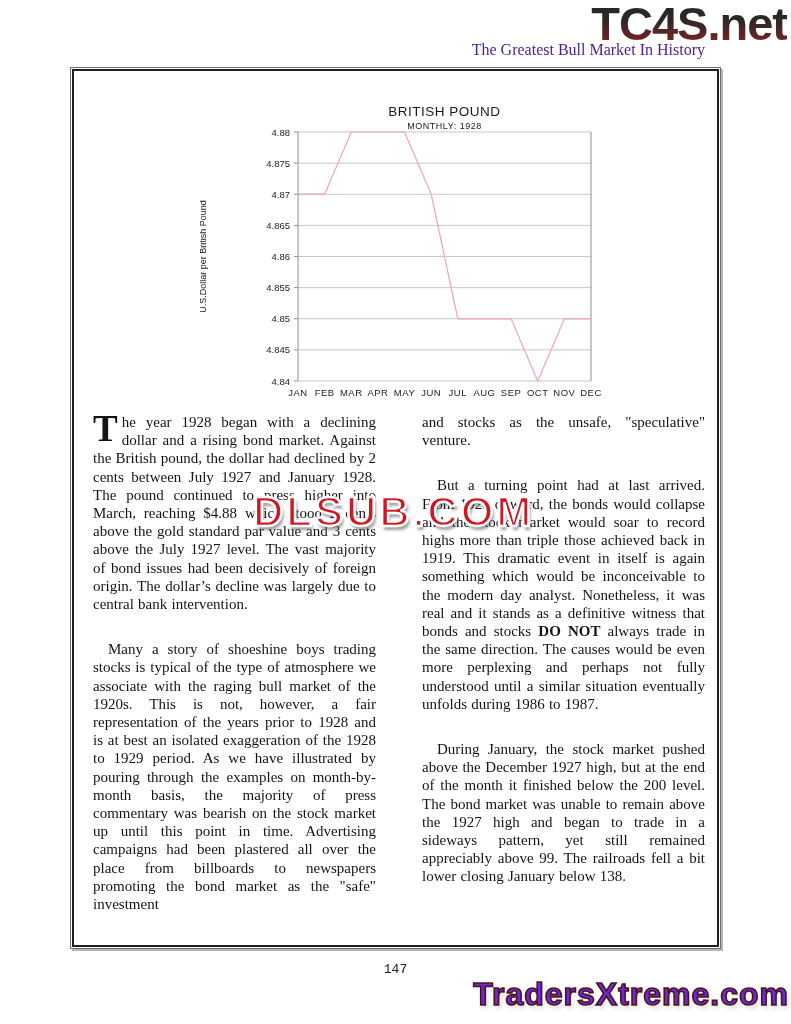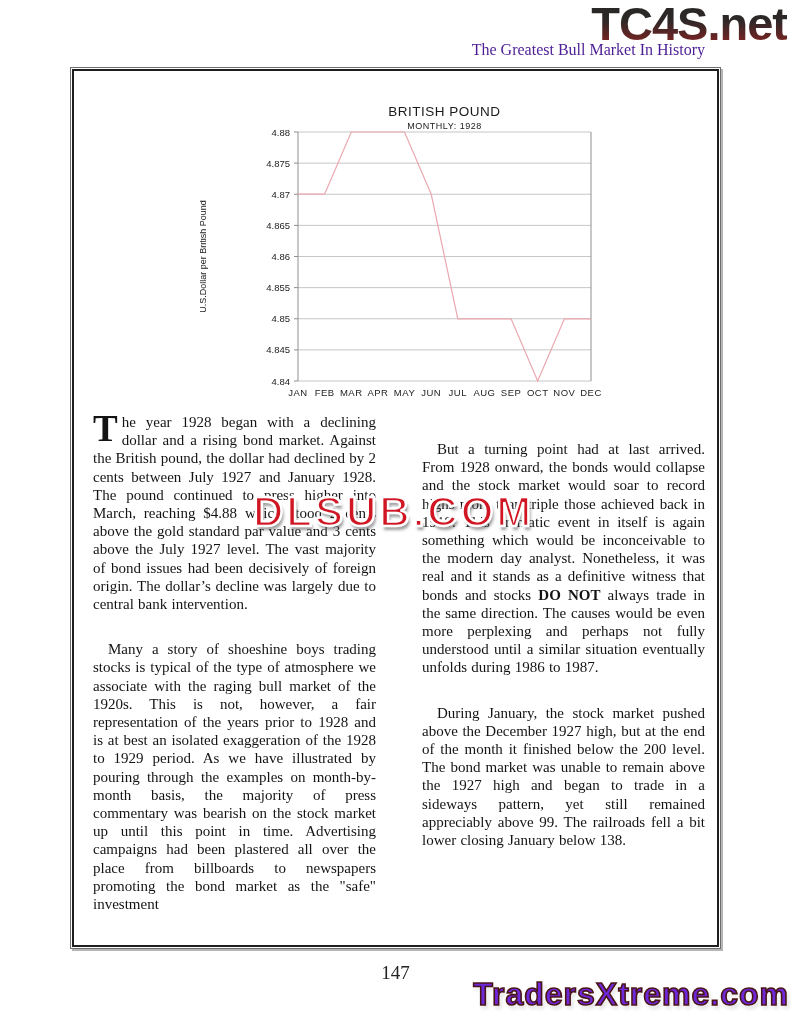--- a/index.html
+++ b/index.html
@@ -54,21 +54,21 @@
   .watermark{
     position:absolute;left:253px;top:488px;z-index:30;
     font-family:"Liberation Sans",sans-serif;font-weight:900;
     font-size:42px;letter-spacing:3px;color:#cf1622;
     -webkit-text-stroke:2.5px #ffffff;
     text-shadow:2px 4px 3px rgba(80,80,80,0.55),0 0 2px #ffffff;
     white-space:nowrap;
   }
   .page-number{
     position:absolute;left:70px;top:962px;width:651px;text-align:center;
-    font-family:Liberation Serif, serif;font-size:19px;color:#222;
+    font-family:Liberation Mono, monospace;font-size:13px;color:#222;
   }
   .footer-logo{
     position:absolute;right:2px;top:976px;z-index:30;
     font-family:"Liberation Sans",sans-serif;font-weight:bold;
     font-size:32px;letter-spacing:1px;color:#6d28d9;
     -webkit-text-stroke:1.6px #4a1414;
     text-shadow:0 0 5px #ffffff,0 0 9px #ffffff,2px 3px 4px #c9c9c9;
     white-space:nowrap;
   }
 </style>
@@ -130,20 +130,21 @@
           <text x="6" y="157.5" text-anchor="middle" font-size="9" font-family="Liberation Sans, sans-serif" fill="#1a1a1a" transform="rotate(-90 6 157.5)">U.S.Dollar per British Pound</text>
         </svg>
     </div>
 
     <div class="columns">
       <div class="col" id="left-col">
           <p><span class="dropcap">T</span>he year 1928 began with a declining dollar and a rising bond market.  Against the British pound, the dollar had declined by 2 cents between July 1927 and January 1928.  The pound continued to press higher into March, reaching $4.88 which stood 2 cents above the gold standard par value and 3 cents above the July 1927 level.  The vast majority of bond issues had been decisively of foreign origin.  The dollar’s decline was largely due to central bank intervention.</p>
           <p class="spaced indent">Many a story of shoeshine boys trading stocks is typical of the type of atmosphere we associate with the raging bull market of the 1920s.  This is not, however, a fair representation of the years prior to 1928 and is at best an isolated exaggeration of the 1928 to 1929 period.  As we have illustrated by pouring through the examples on month-by-month basis, the majority of press commentary was bearish on the stock market up until this point in time.  Advertising campaigns had been plastered all over the place from billboards to newspapers promoting the bond market as the "safe" investment</p>
         </div>
       <div class="col" id="right-col">
+          <p>and stocks as the unsafe, "speculative" venture.</p>
           <p class="spaced indent">But a turning point had at last arrived.  From 1928 onward, the bonds would collapse and the stock market would soar to record highs more than triple those achieved back in 1919.  This dramatic event in itself is again something which would be inconceivable to the modern day analyst.  Nonetheless, it was real and it stands as a definitive witness that bonds and stocks <b>DO NOT</b> always trade in the same direction.  The causes would be even more perplexing and perhaps not fully understood until a similar situation eventually unfolds during 1986 to 1987.</p>
           <p class="spaced indent">During January, the stock market pushed above the December 1927 high, but at the end of the month it finished below the 200 level.  The bond market was unable to remain above the 1927 high and began to trade in a sideways pattern, yet still remained appreciably above 99.  The railroads fell a bit lower closing January below 138.</p>
         </div>
     </div>
 
   </div>
 </div>
 
 <div class="watermark">DLSUB.COM</div>
 <div class="page-number">147</div>

